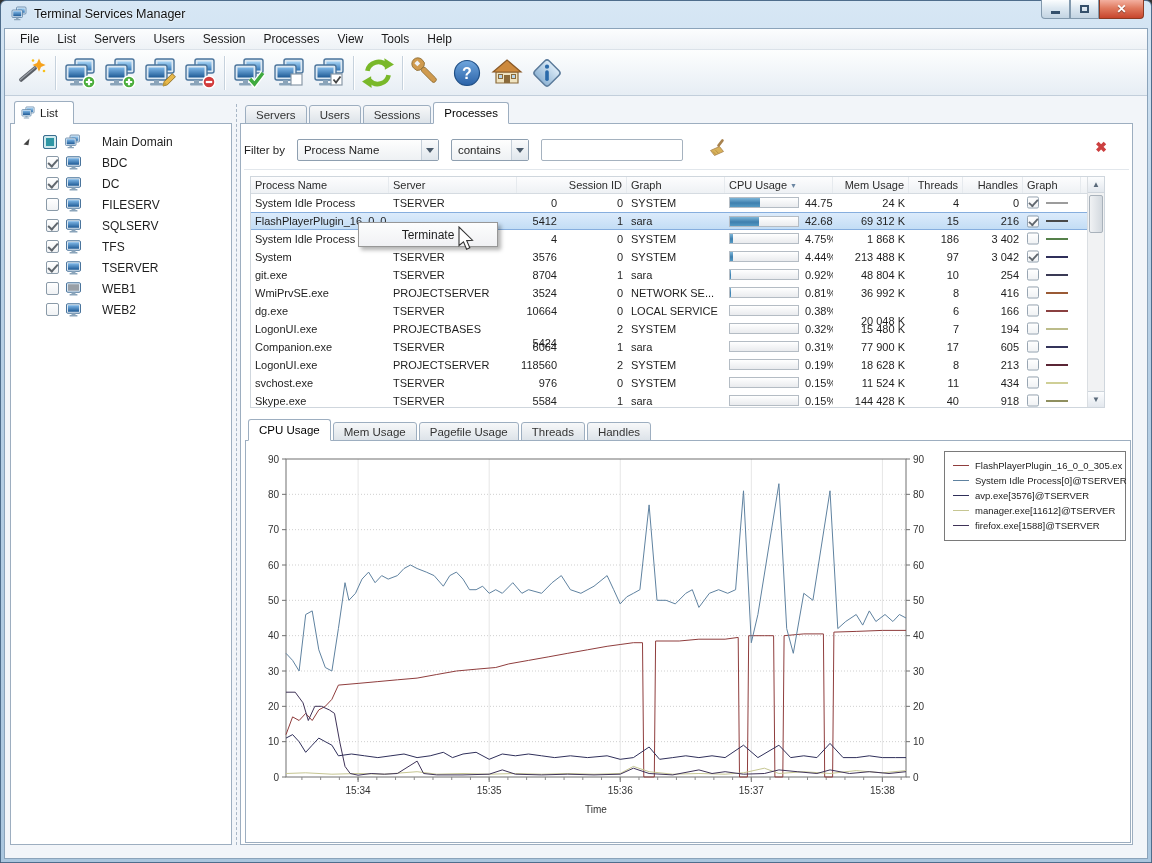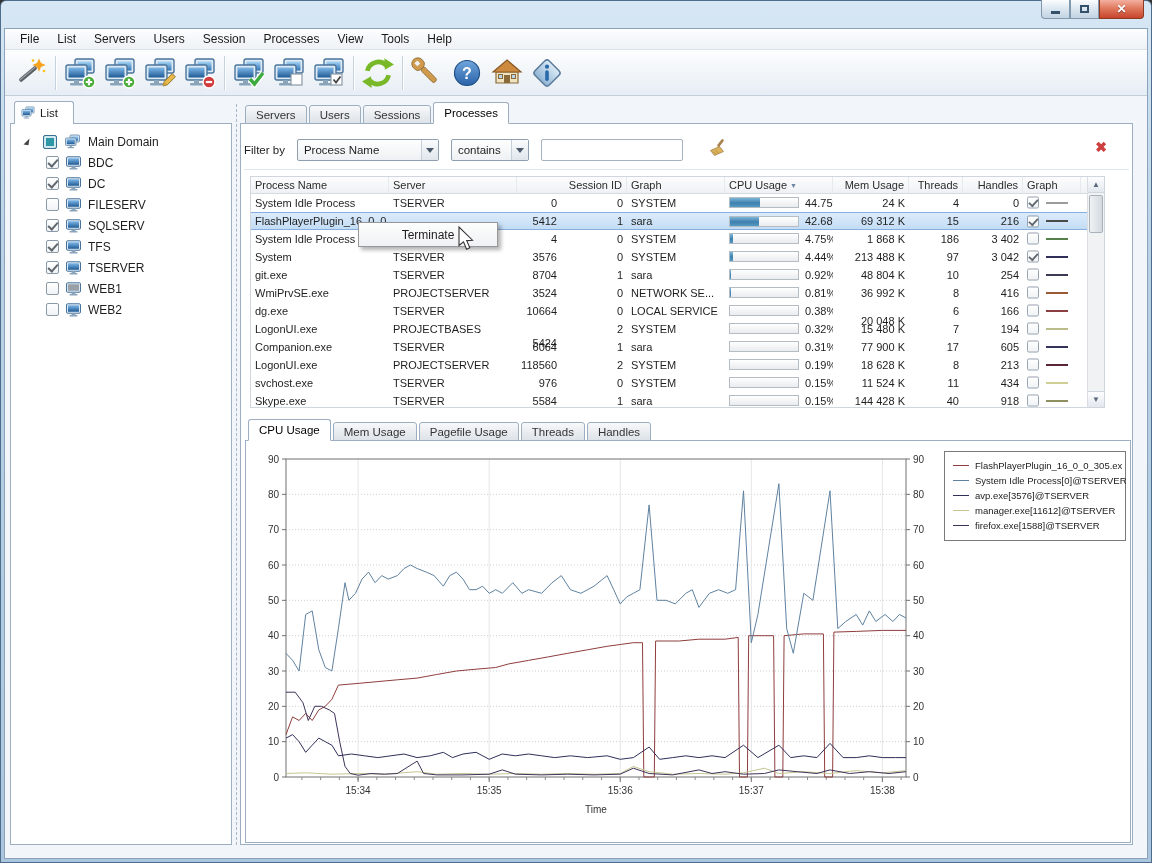--- a/index.html
+++ b/index.html
@@ -31,21 +31,21 @@
   .tb-btn{width:40px;height:40px;display:flex;align-items:center;justify-content:center;}
   .tb-sep{width:1px;height:34px;background:#c6d2dd;margin:0 4px;box-shadow:1px 0 0 #fff;}
   
   .side-tab{position:absolute;left:14px;top:101px;width:60px;height:23px;background:#fff;
     border:1px solid #9daec0;border-bottom:none;border-radius:3px 3px 0 0;display:flex;align-items:center;
     padding-left:5px;font-size:11.5px;z-index:3;}
   .side-tab svg{margin-right:4px;}
   .side-box{position:absolute;left:10px;top:123px;width:222px;height:722px;background:#fff;border:1px solid #9daec0;z-index:2;}
   .tree{position:absolute;left:16px;top:131px;width:208px;z-index:4;}
   .tree-row{height:21px;display:flex;align-items:center;font-size:12px;}
-  .tree-row .lbl{margin-left:6px;}
+  .tree-row .lbl{margin-left:20px;}
   .expander{width:0;height:0;border-left:5px solid transparent;border-bottom:7px solid #444;
     transform:rotate(9deg);margin:0 6px 0 8px;}
   .cb{width:13px;height:13px;border:1px solid #8a9aa8;border-radius:2px;background:linear-gradient(#fff,#f0f2f4);position:relative;flex:none;}
   .cb.checked::after{content:"";position:absolute;left:3px;top:0px;width:4px;height:8px;
     border:solid #5f666d;border-width:0 2px 2px 0;transform:rotate(42deg);}
   .cb.indet{width:14px;height:14px;background:#2e96a4;border-color:#3c6e90;box-shadow:inset 0 0 0 2px #cfe9ee;}
   .tree-child{padding-left:30px;}
   .tree-child .cb{margin-right:6px;}
   .tree-root .cb{margin-left:8px;margin-right:6px;}
   .splitter-v{position:absolute;left:236px;top:104px;bottom:18px;border-left:1px dashed #a8b6c6;z-index:1;}
@@ -134,20 +134,26 @@
       <rect x="10" y="23" width="5" height="3" fill="#8aa4ba"></rect>
       <rect x="6" y="26" width="13" height="2.5" rx="1" fill="#8aa4ba"></rect>
     </symbol>
   </defs>
 </svg>
 
 <div class="window">
   <div class="frame"></div>
   <div class="client-bg"></div>
 
+  <div class="titlebar">
+    <svg class="title-icon" viewBox="0 0 32 32">
+        <use href="#sym-pc2"></use>
+      </svg>
+    <span class="title-text">Terminal Services Manager</span>
+  </div>
   <div class="win-btns">
     <div class="win-btn minimize">
         <span class="glyph-min"></span>
       </div>
     <div class="win-btn">
         <span class="glyph-max"></span>
       </div>
     <div class="win-btn close">
         <span>✕</span>
       </div>

